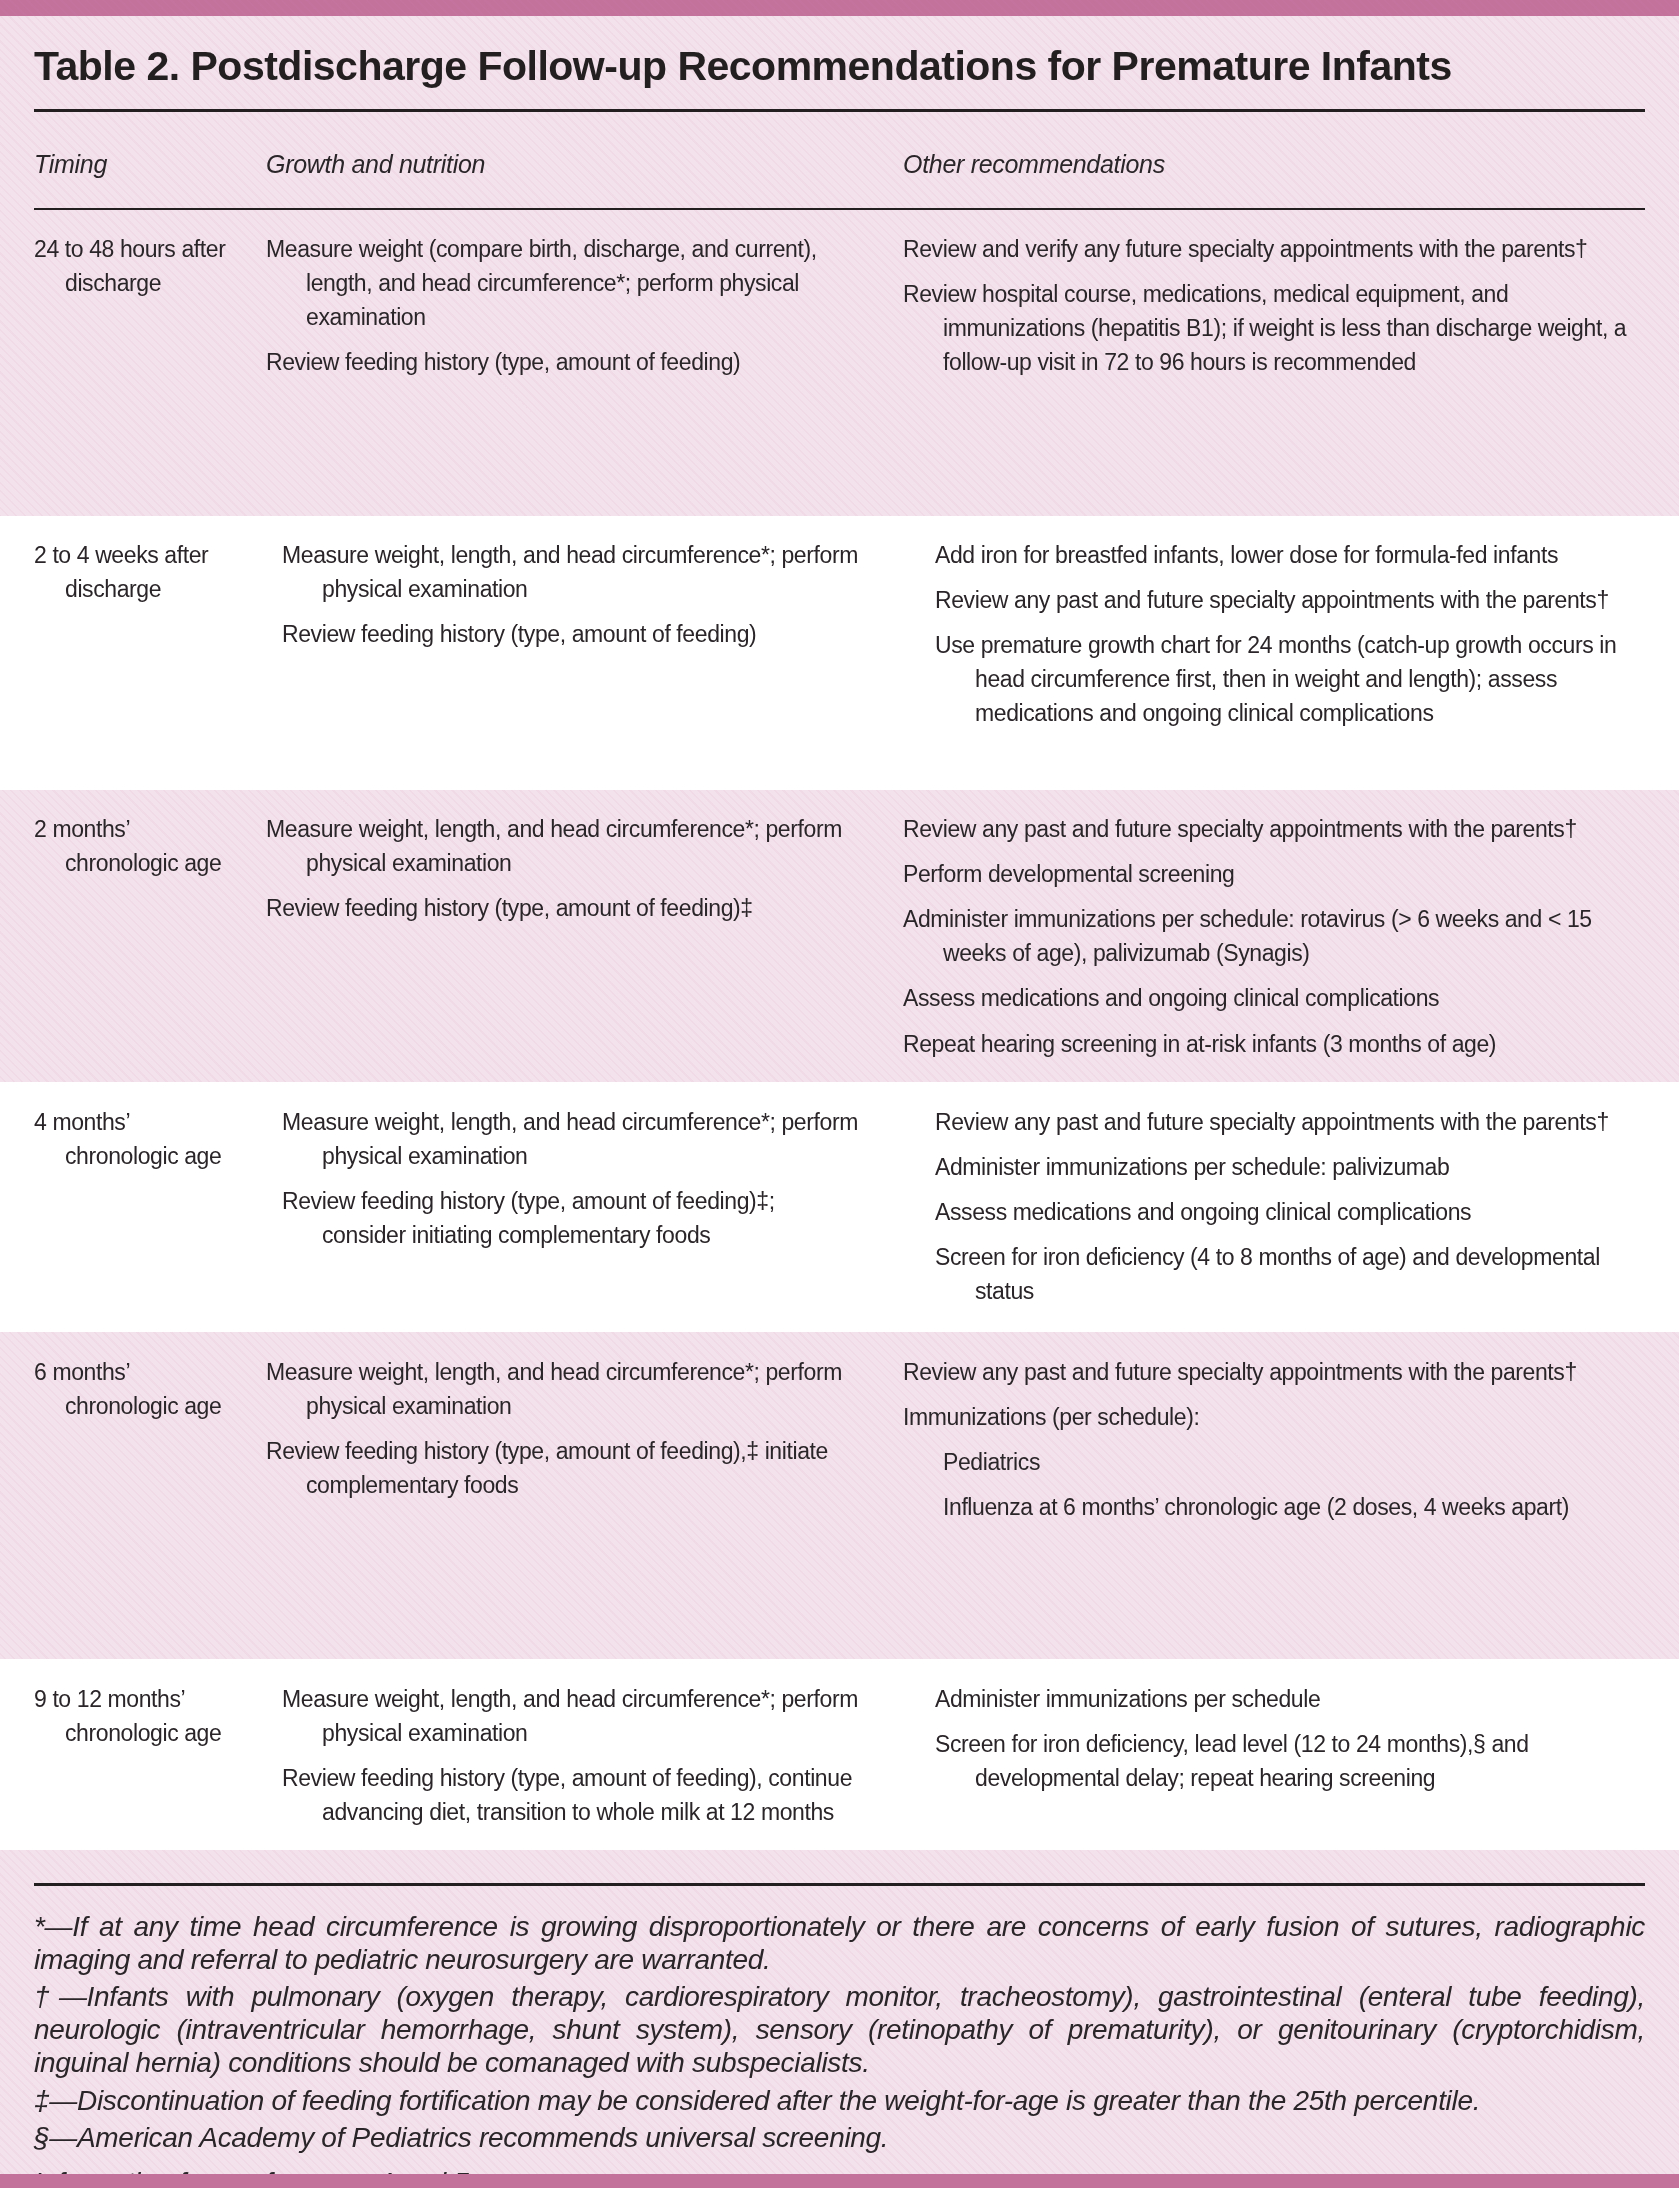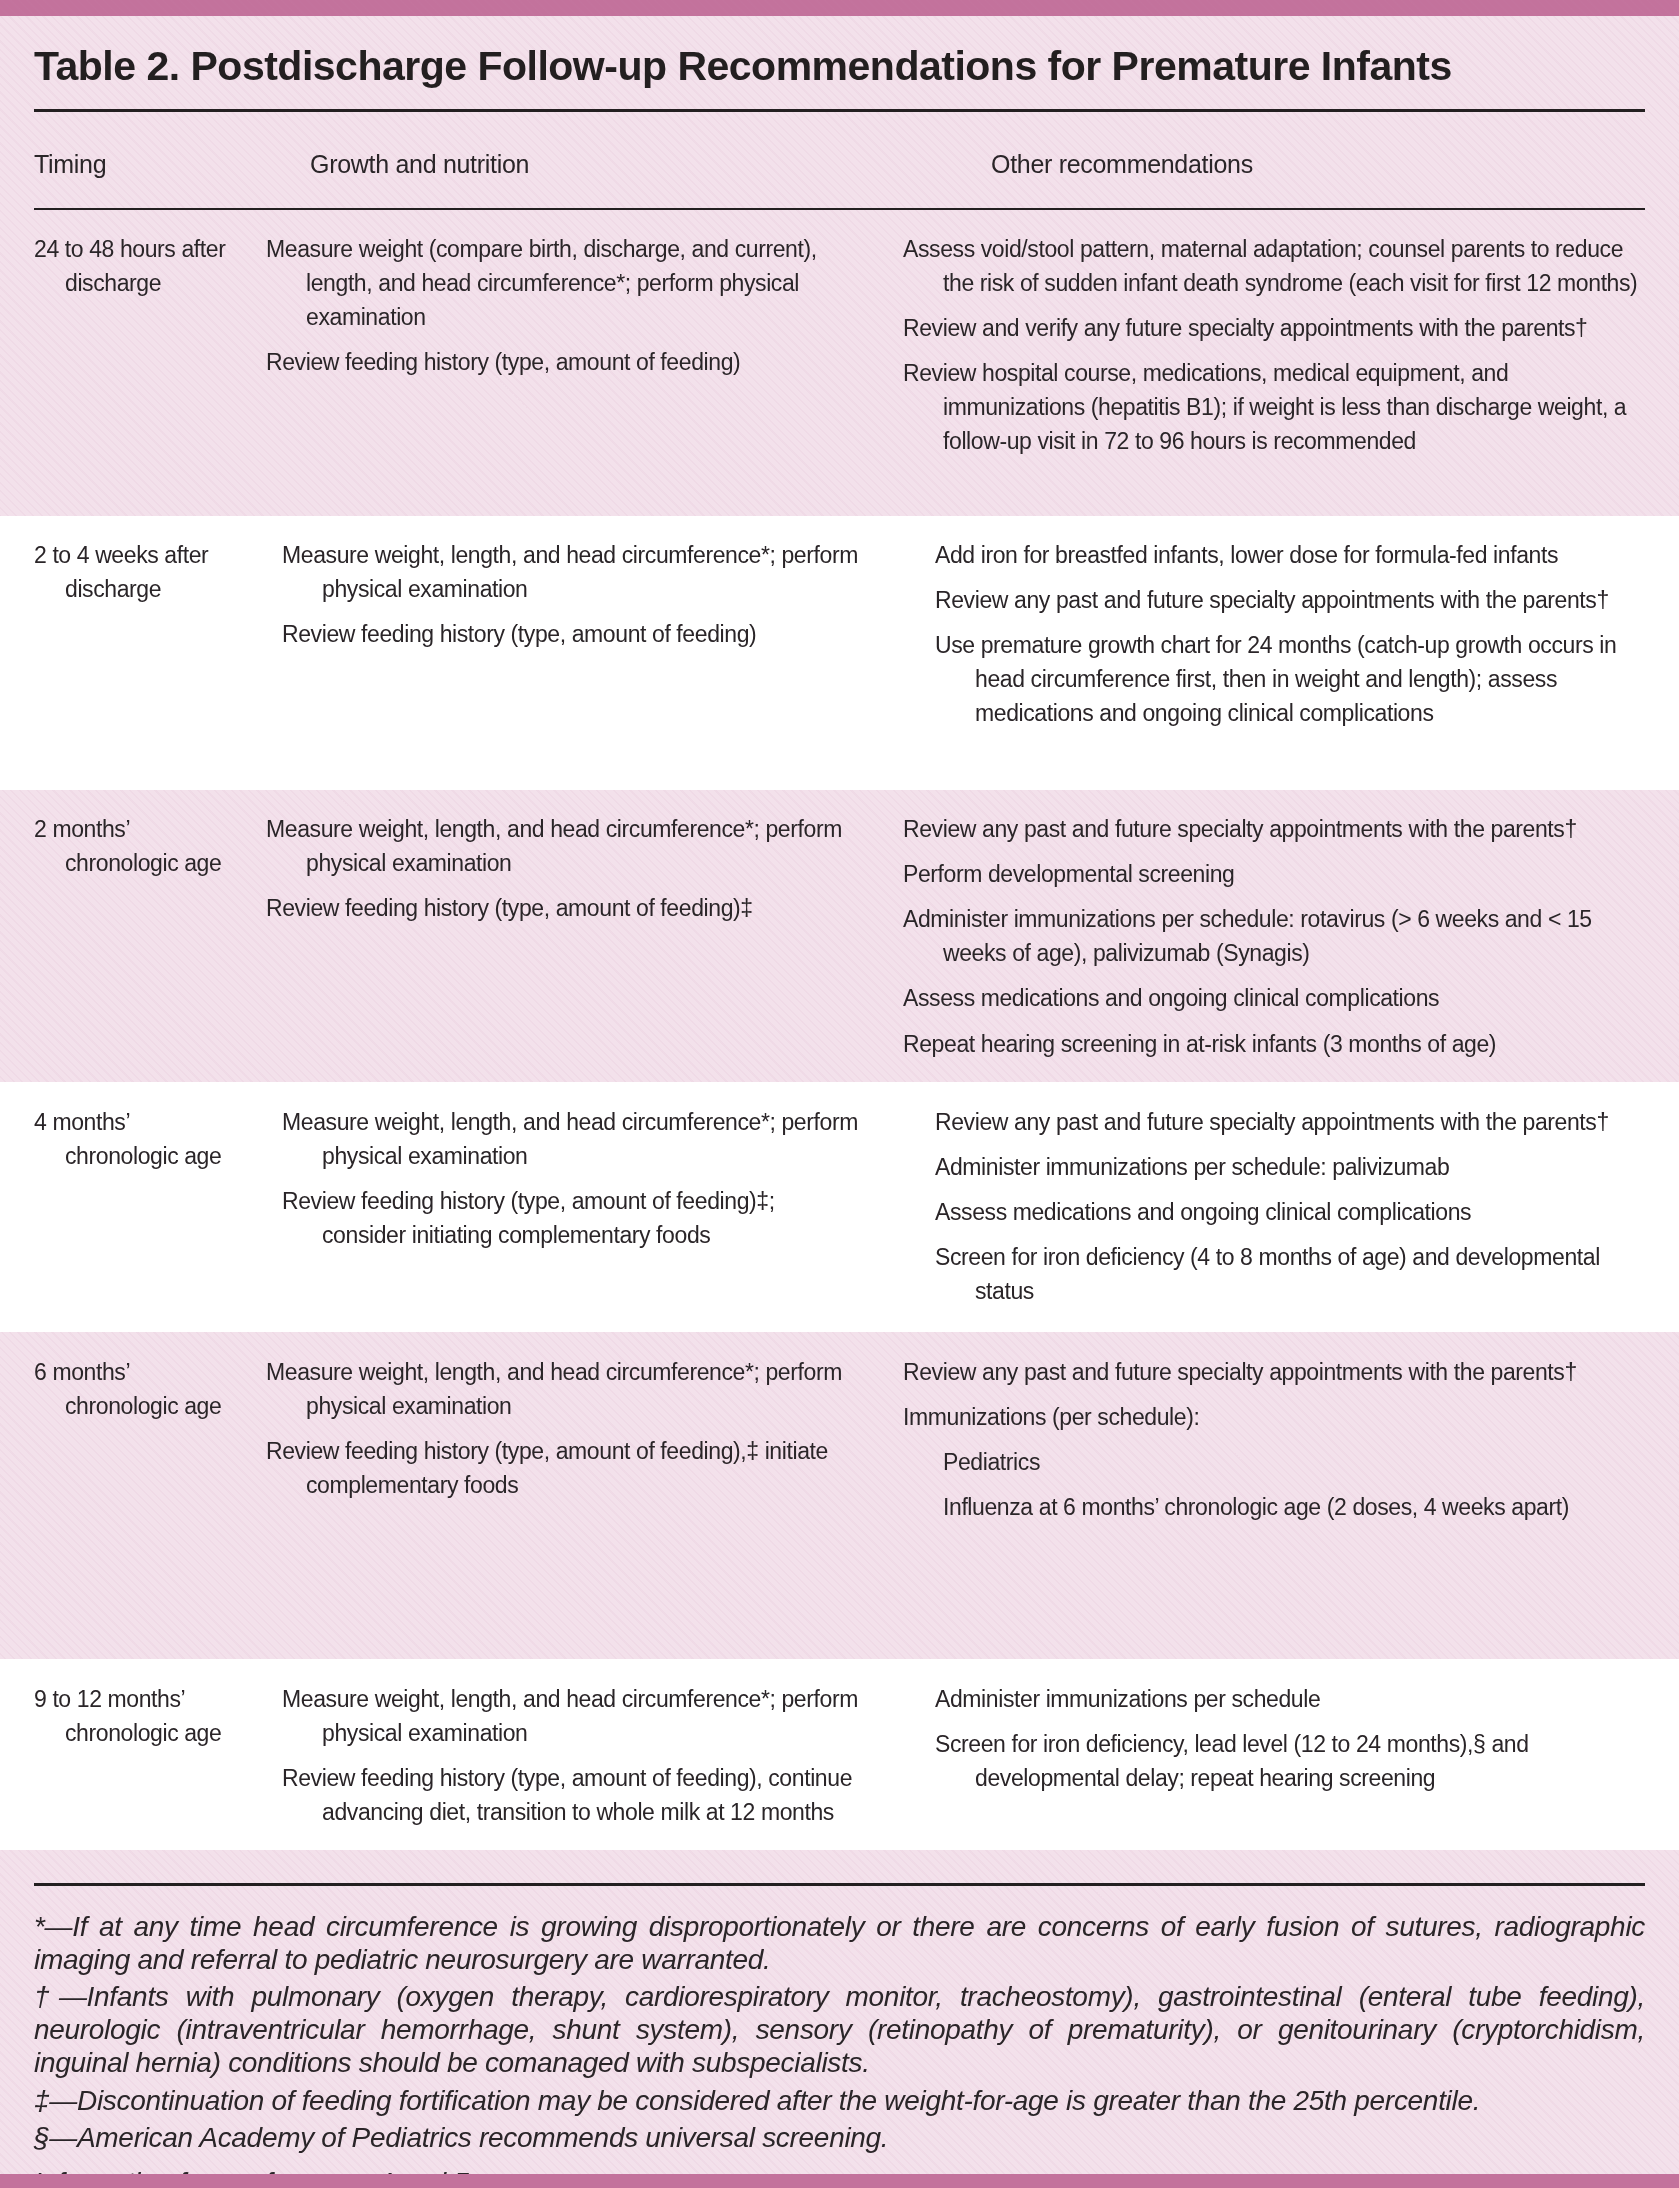--- a/index.html
+++ b/index.html
@@ -18,23 +18,22 @@
   .accent-bar.bottom{position:absolute;bottom:0;left:0;}
   .page{position:relative;padding:0 34px;}
   .title{
     font-size:41px;line-height:38px;font-weight:bold;color:#231f20;
     letter-spacing:-0.5px;margin:31px 0 24px 0;
   }
   .rule{border:none;margin:0;border-top:3.4px solid #231f20;}
   .rule.mid{border-top-width:2.6px;}
   .colheads{
     display:grid;grid-template-columns:232px 637px 1fr;
-    font-size:25px;letter-spacing:-0.3px;color:#2a2528;
+    font-style:italic;font-size:25px;letter-spacing:-0.3px;color:#2a2528;
     padding:38px 0 29px 0;
-    gap:44px;
   }
   .rows{margin:0 -34px;border-radius:28px;}
   .trow{
     display:grid;grid-template-columns:232px 637px 1fr;
     padding:22.4px 34px 10.3px 34px;box-sizing:border-box;
   }
   .trow.white{background:#ffffff;gap:16px;}
   .para{
     font-size:23px;line-height:34px;letter-spacing:-0.4px;
     padding-left:40px;text-indent:-40px;margin:0 0 11.2px 0;
@@ -75,21 +74,20 @@
 
     <div class="trow" style="min-height:306px">
       <div class="cell-timing">
         <div class="para">24 to 48 hours after discharge</div>
       </div>
       <div class="cell-growth">
         <div class="para">Measure weight (compare birth, discharge, and current), length, and head circumference*; perform physical examination</div>
         <div class="para">Review feeding history (type, amount of feeding)</div>
       </div>
       <div class="cell-other">
-        <div class="para">Assess void/stool pattern, maternal adaptation; counsel parents to reduce the risk of sudden infant death syndrome (each visit for first 12 months)</div>
         <div class="para">Review and verify any future specialty appointments with the parents†</div>
         <div class="para">Review hospital course, medications, medical equipment, and immunizations (hepatitis B1); if weight is less than discharge weight, a follow-up visit in 72 to 96 hours is recommended</div>
       </div>
     </div>
 
     <div class="trow white" style="min-height:274px">
       <div class="cell-timing">
         <div class="para">2 to 4 weeks after discharge</div>
       </div>
       <div class="cell-growth">

